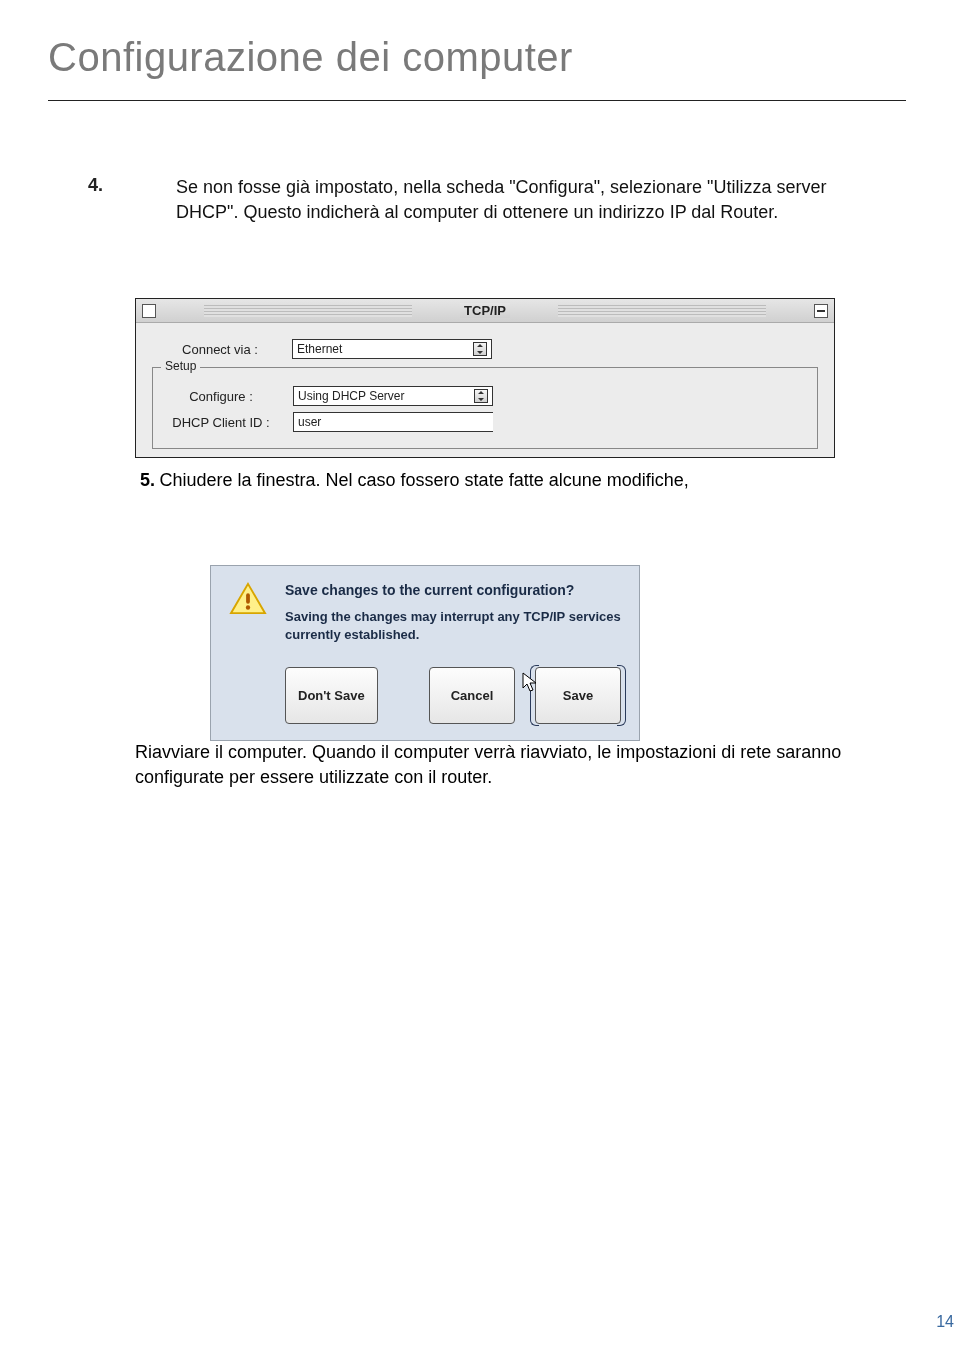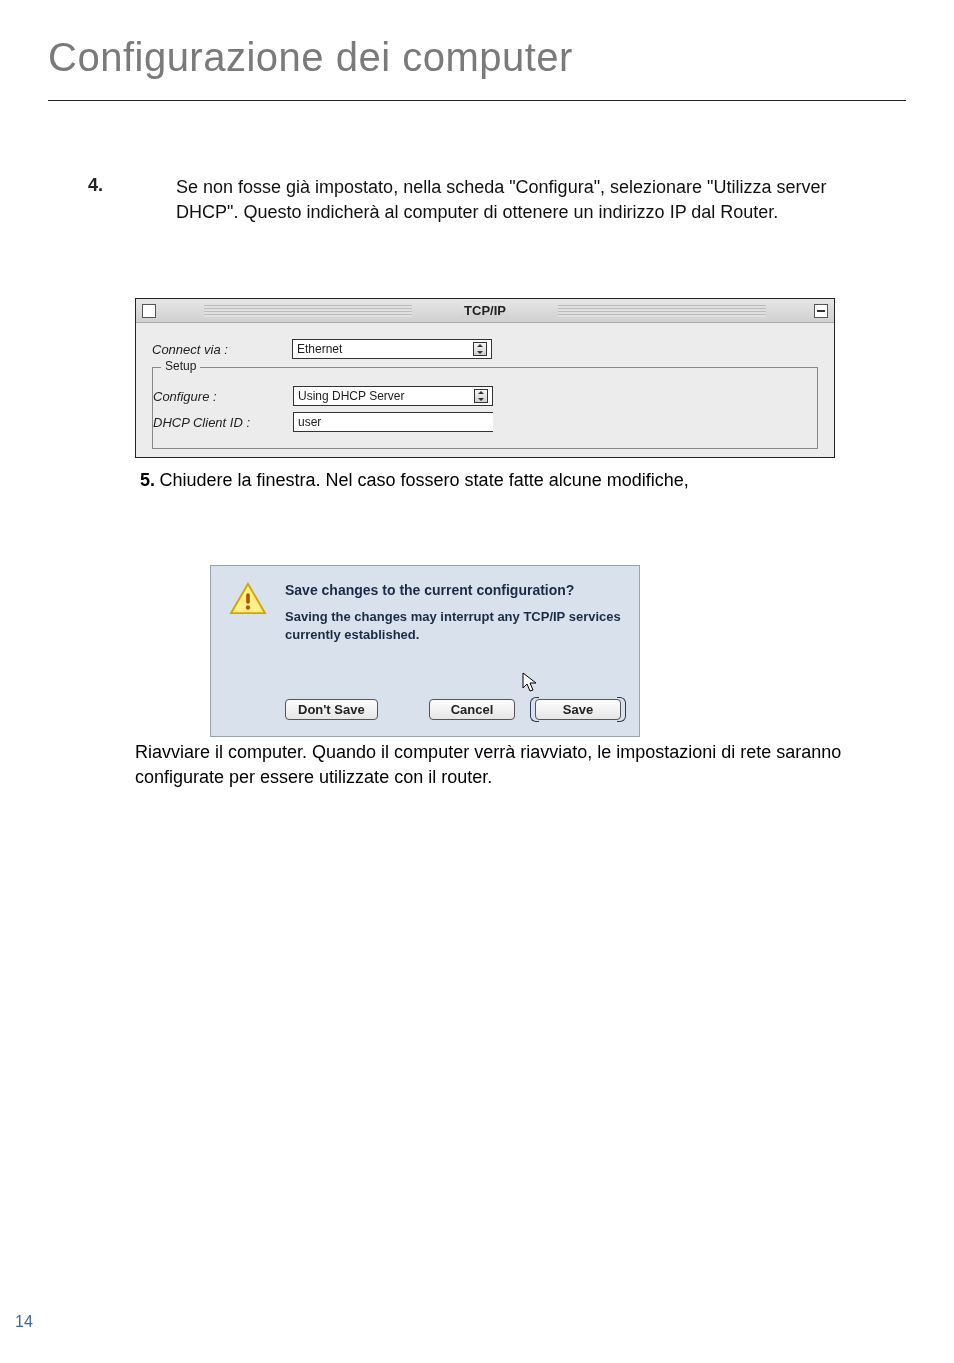--- a/index.html
+++ b/index.html
@@ -95,21 +95,21 @@
     position: absolute;
     left: 2px; right: 2px; top: 5px;
     border-top: 2px solid #333;
   }
   .tcpip-body {
     padding: 10px 16px 8px 16px;
     font-size: 13px;
     color: #222;
   }
   .tcpip-row { display: flex; align-items: center; margin: 6px 0; }
-  .tcpip-label { width: 140px; text-align: left; padding-right: 4px; font-style: italic; }
+  .tcpip-label { width: 140px; text-align: center; padding-right: 4px; }
   .tcpip-select {
     border: 1px solid #333;
     background: #fff;
     height: 20px;
     width: 200px;
     display: flex;
     align-items: center;
     justify-content: space-between;
     padding: 1px 4px;
     font-size: 12px;
@@ -171,27 +171,26 @@
     margin-right: 18px;
     flex-shrink: 0;
   }
   .dialog-heading { font-weight: bold; color: #1a2b46; margin-bottom: 10px; }
   .dialog-subtext { font-weight: bold; color: #1a2b46; font-size: 13px; line-height: 1.35; }
   .dialog-buttons { margin-top: 24px; margin-left: 56px; display: flex; align-items: center; }
   .mac-btn {
     border: 1px solid #555;
     border-radius: 4px;
     background: linear-gradient(#fdfdfd,#e6e6e6);
-    padding: 2px 12px;
+    padding: 20px 12px;
     font-weight: bold;
     font-size: 13px;
     color: #222;
     min-width: 86px;
     text-align: center;
-    margin-top: 32px;
   }
   .mac-btn.save {
     position: relative;
   }
   .mac-btn.save::before,
   .mac-btn.save::after {
     content: "";
     position: absolute;
     top: -3px; bottom: -3px;
     width: 8px;
@@ -204,22 +203,22 @@
     position: absolute;
     top: 740px;
     left: 135px;
     right: 70px;
     font-size: 18px;
     line-height: 1.4;
   }
   .page-num {
     position: absolute;
     bottom: 32px;
-    left: 15px; right: 0;
-    text-align: left;
+    left: 0; right: 0;
+    text-align: right;
     color: #3a6aa0;
     font-size: 16px;
   }
 </style>
 </head>
 <body>
 
 <div class="page-title">Configurazione dei computer</div>
 <div class="title-rule"></div>
 

